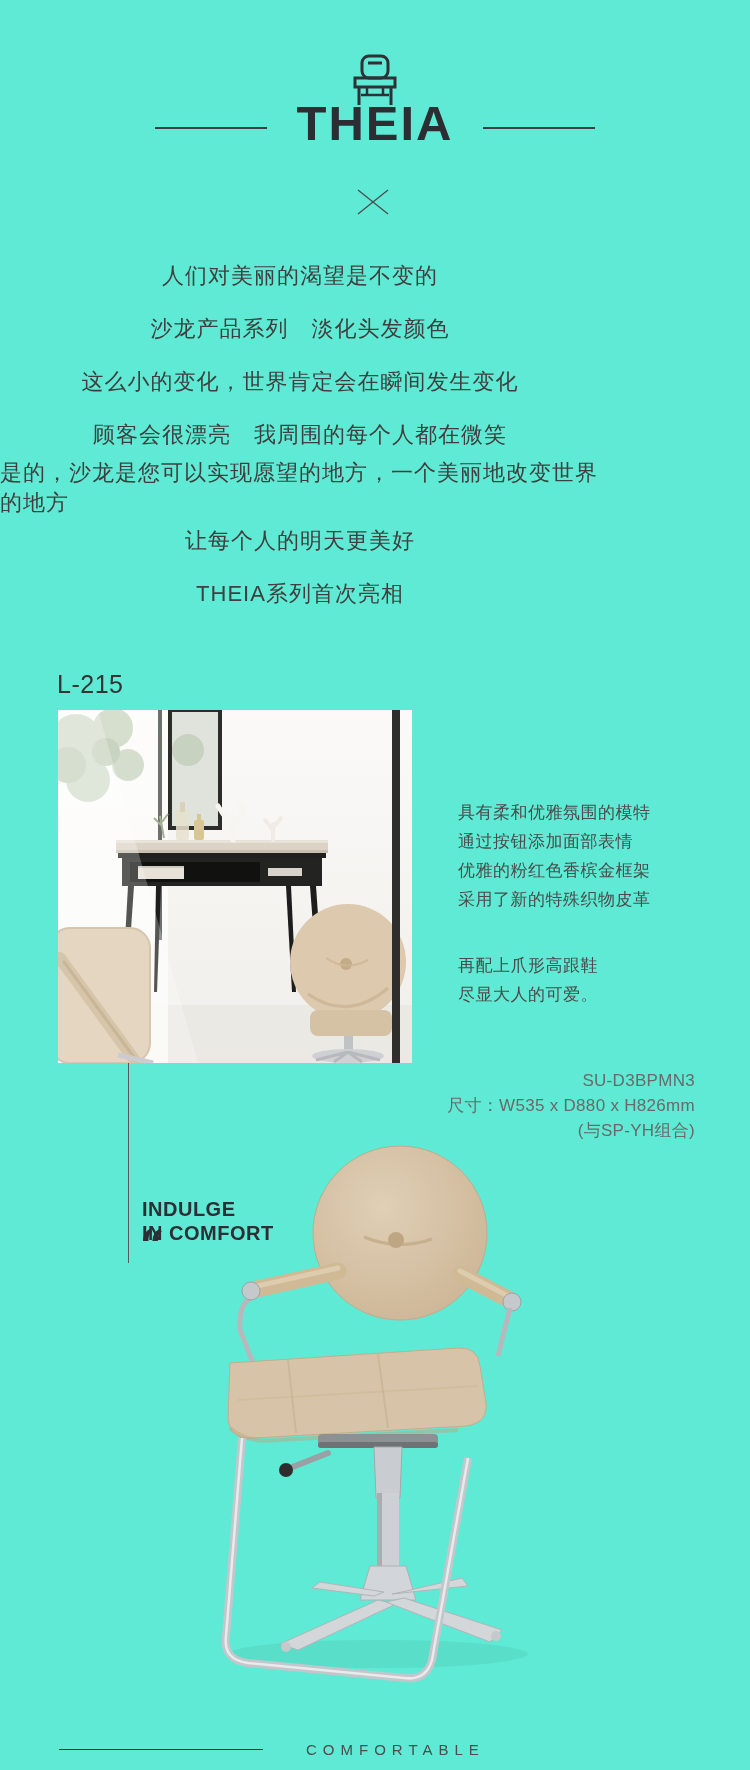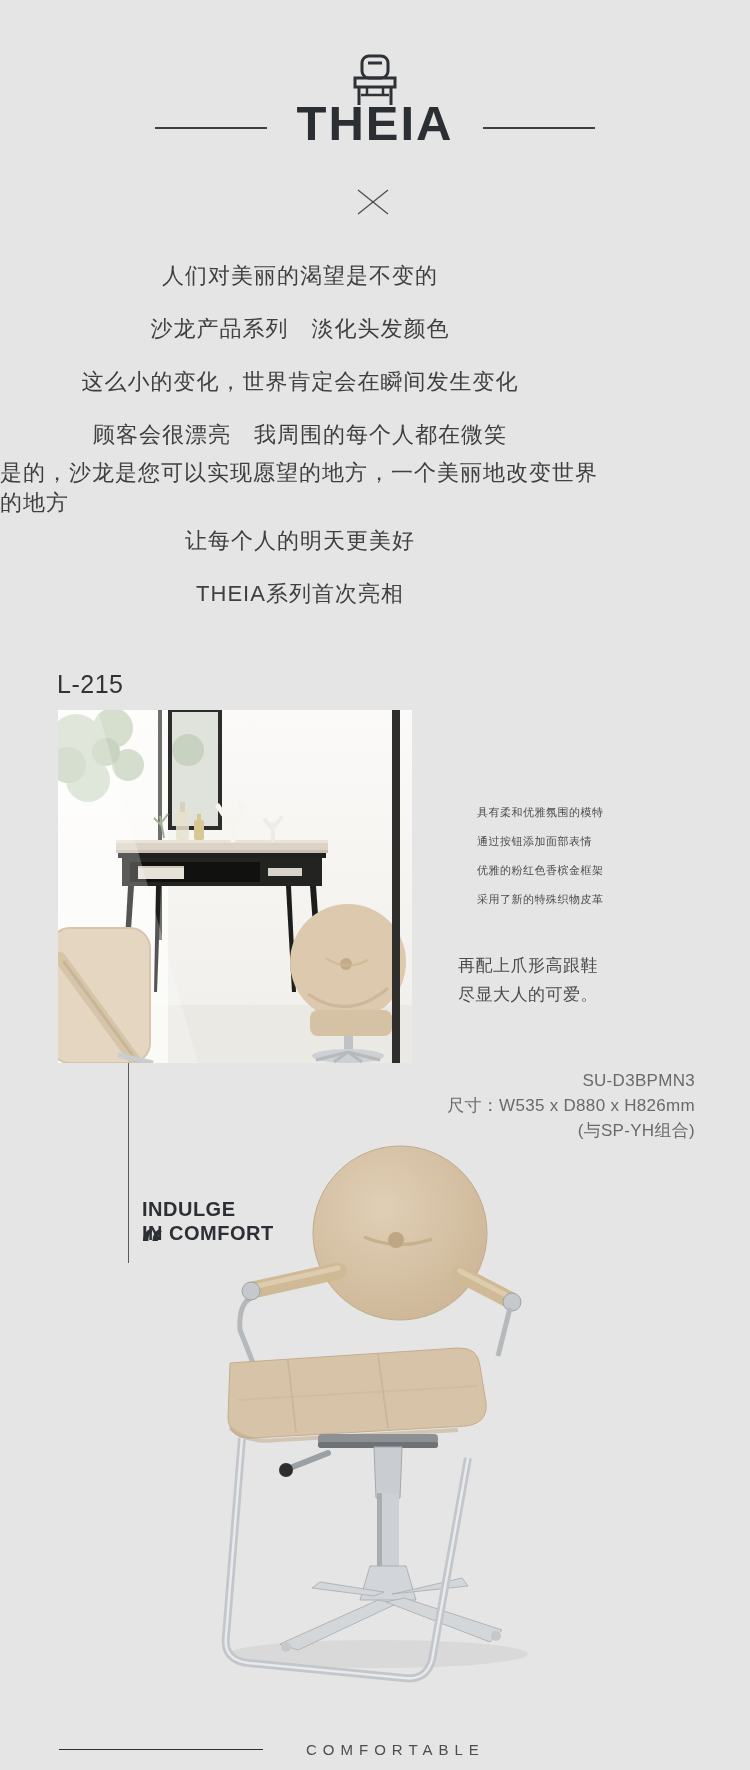--- a/index.html
+++ b/index.html
@@ -1,17 +1,17 @@
 <!DOCTYPE html>
 <html><head>
 <meta charset="utf-8">
 <style>
   html,body{margin:0;padding:0;background:#fff;}
   .page{
-    position:relative;width:750px;height:1770px;background:#e5e5e5;
+    position:relative;width:750px;height:1770px;background:#5eead4;
     font-family:"Liberation Sans",sans-serif;overflow:hidden;
   }
   .abs{position:absolute;}
 
   
   .chair-icon{left:351px;top:54px;width:48px;height:52px;}
   .brand-title{left:0;top:95px;width:750px;text-align:center;
     font-size:49px;font-weight:800;letter-spacing:2px;color:#2b2e33;}
   .dash{height:2px;background:#3b3e43;top:127px;}
   .dash-left{left:155px;width:112px;}
@@ -20,21 +20,21 @@
 
   
   .intro{left:0;top:249px;width:600px;}
   .intro-line{height:53px;display:flex;align-items:center;justify-content:center;
     font-size:22px;color:#3f3f3f;letter-spacing:1px;}
 
   .model-label{left:57px;top:670px;font-size:25px;color:#333333;letter-spacing:.5px;}
 
   .photo1{left:58px;top:710px;width:354px;height:353px;}
 
-  .desc{left:458px;top:798px;font-size:11px;color:#4c4c4c;line-height:29px;letter-spacing:.5px;margin-left:19px;}
+  .desc{left:458px;top:798px;font-size:17px;color:#4c4c4c;line-height:29px;letter-spacing:.5px;}
   .desc2{left:458px;top:951px;font-size:17px;color:#4c4c4c;line-height:29px;letter-spacing:.5px;}
 
   .spec{left:375px;top:1068px;width:320px;text-align:right;
     font-size:17px;color:#6a6a6a;line-height:25px;letter-spacing:.3px;}
 
   .vrule{left:128px;top:1063px;width:1px;height:200px;background:#5a5a5a;}
 
   .comfort{left:142px;top:1185px;font-size:20px;font-weight:700;color:#2c2f34;
     line-height:24px;letter-spacing:.5px;margin-top:12px;}
   .quote{left:140px;top:1222px;font-size:42px;font-weight:700;

